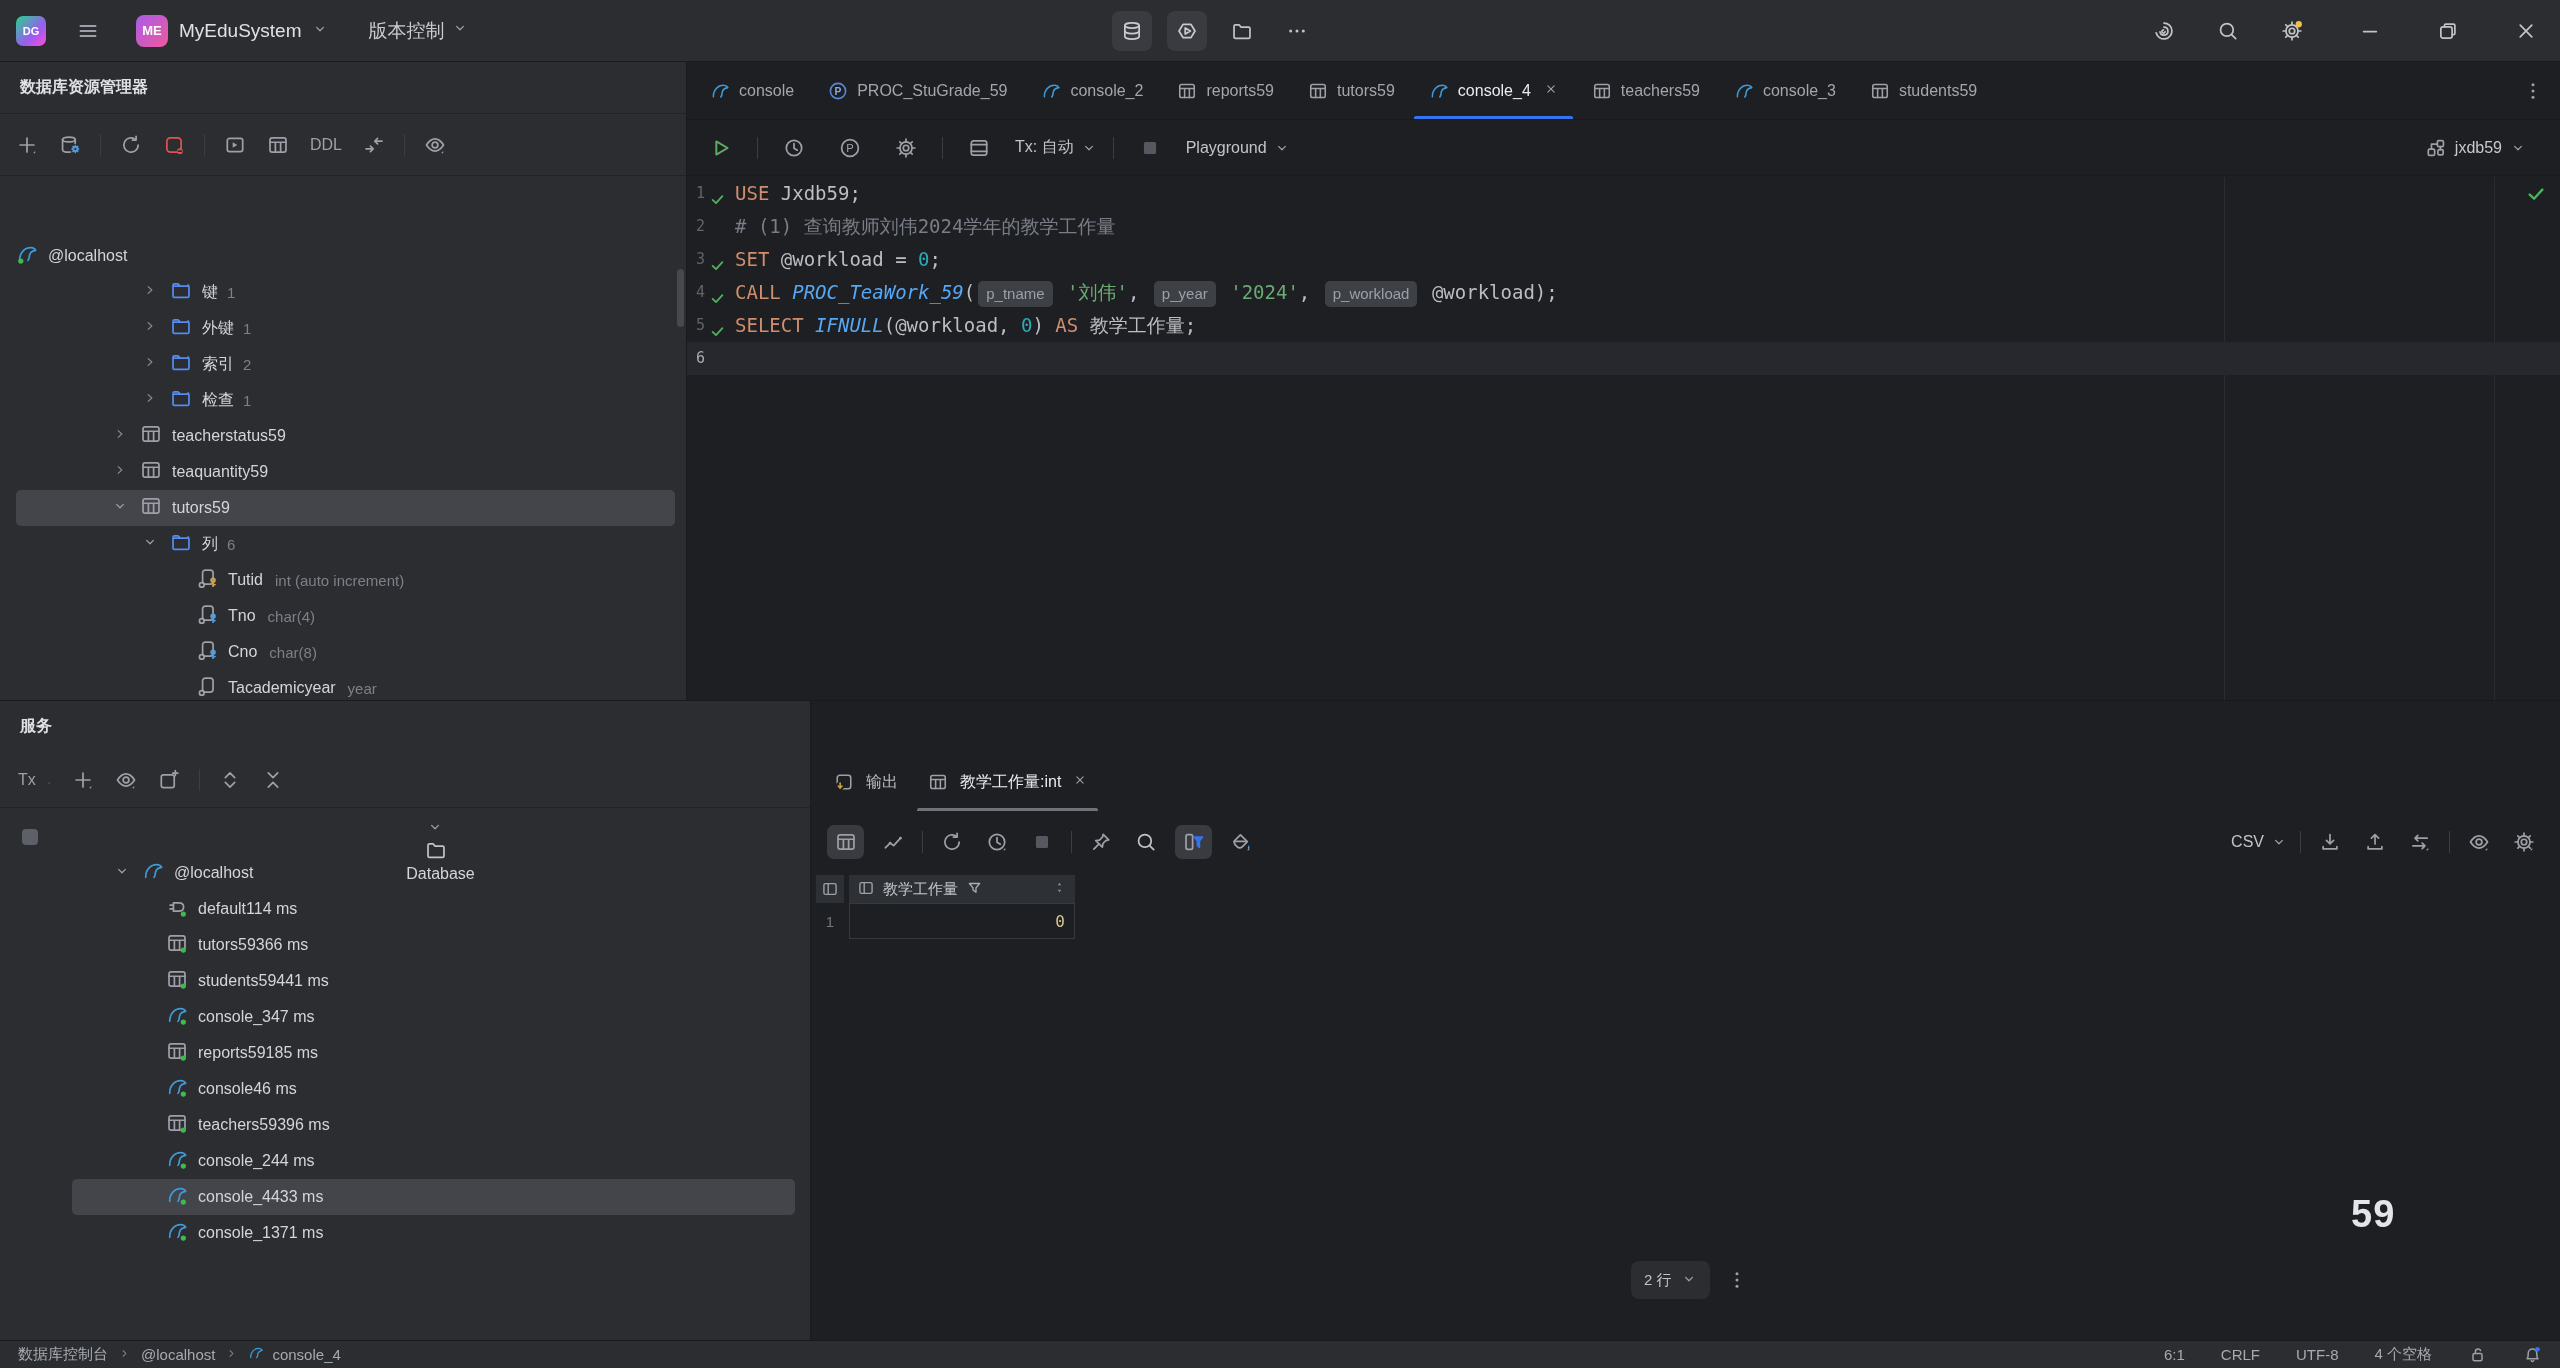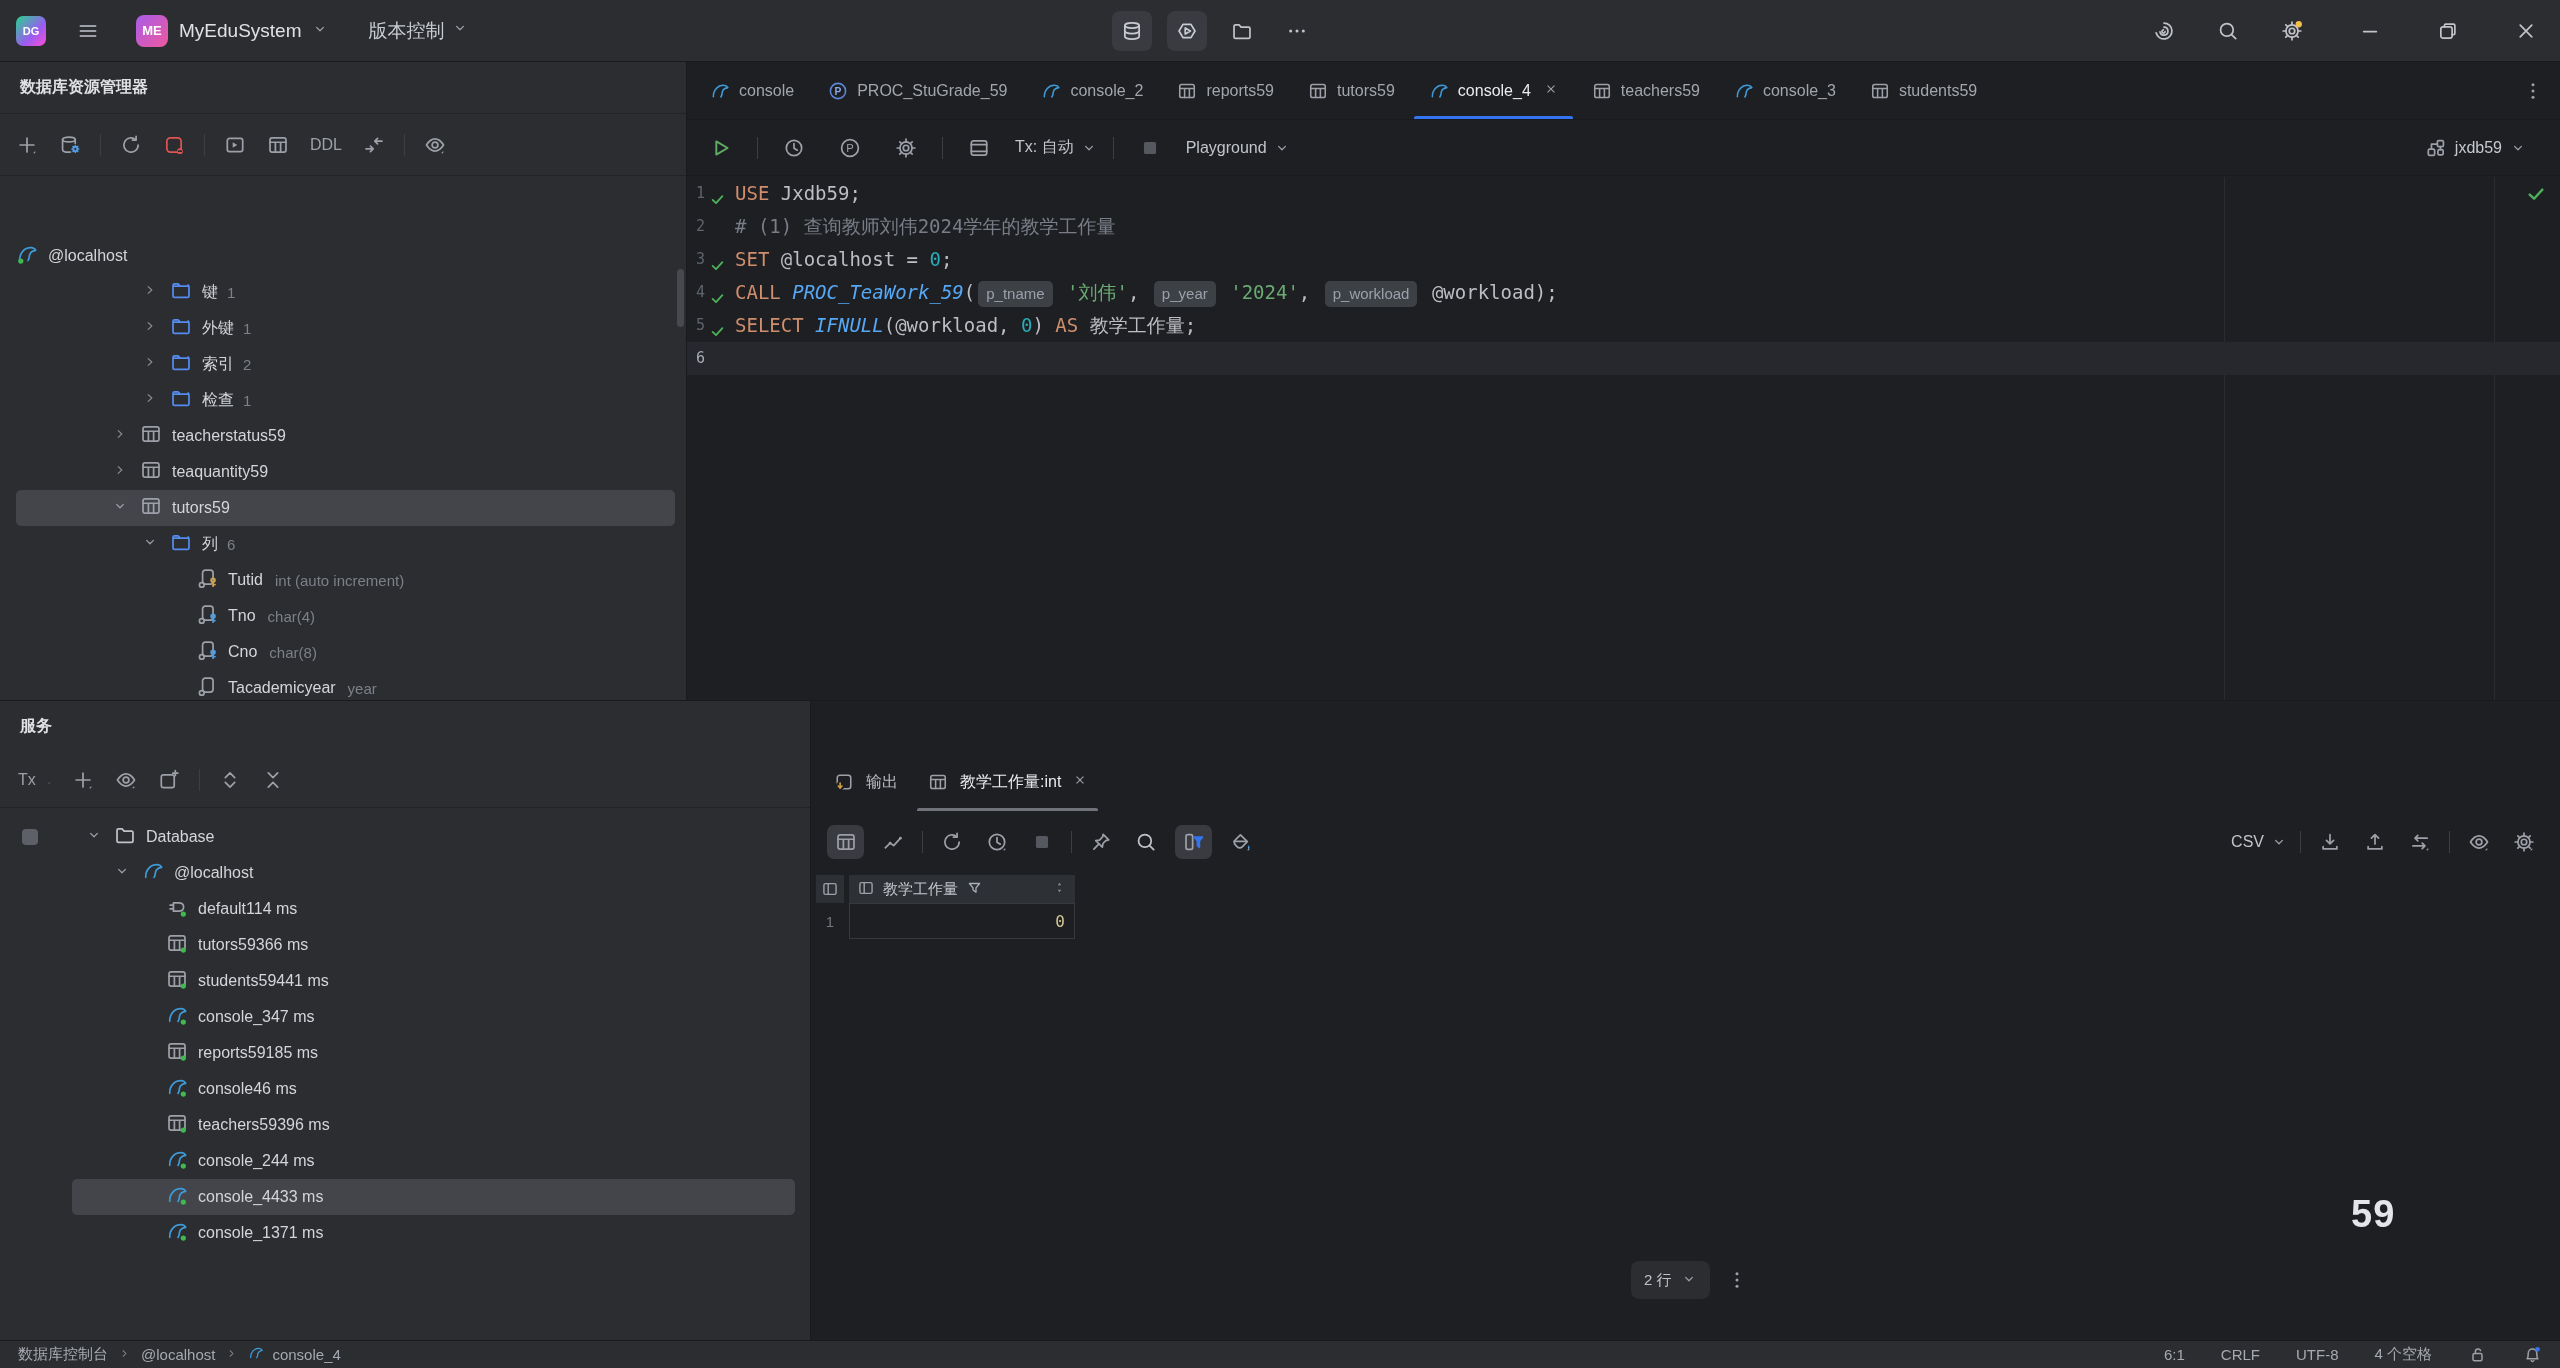--- a/index.html
+++ b/index.html
@@ -681,21 +681,21 @@
             <svg width="22" height="22" viewBox="0 0 16 16" fill="none" stroke="#9da0a8" stroke-width="1.25" stroke-linecap="round" stroke-linejoin="round">
               <path d="M3.4 8.4L6.6 11.4L12.6 4.8" stroke="#4db25b" stroke-width="1.7"></path>
             </svg>
           </span></div>
         <div class="cl"><span class="cl-num">1</span><span class="cl-check"><span class="icn"><svg width="17" height="17" viewBox="0 0 16 16" fill="none" stroke="#9da0a8" stroke-width="1.25" stroke-linecap="round" stroke-linejoin="round">
                 <path d="M3.4 8.4L6.6 11.4L12.6 4.8" stroke="#4db25b" stroke-width="1.7"></path>
               </svg></span></span><span class="cl-text"><span class="tok-kw">USE</span><span class="tok-pl"> Jxdb59;</span></span></div>
         <div class="cl"><span class="cl-num">2</span><span class="cl-text"><span class="tok-cm"># (1) 查询教师刘伟2024学年的教学工作量</span></span></div>
         <div class="cl"><span class="cl-num">3</span><span class="cl-check"><span class="icn"><svg width="17" height="17" viewBox="0 0 16 16" fill="none" stroke="#9da0a8" stroke-width="1.25" stroke-linecap="round" stroke-linejoin="round">
                 <path d="M3.4 8.4L6.6 11.4L12.6 4.8" stroke="#4db25b" stroke-width="1.7"></path>
-              </svg></span></span><span class="cl-text"><span class="tok-kw">SET</span><span class="tok-pl"> @localhost = </span><span class="tok-num">0</span><span class="tok-pl">;</span></span></div>
+              </svg></span></span><span class="cl-text"><span class="tok-kw">SET</span><span class="tok-pl"> @workload = </span><span class="tok-num">0</span><span class="tok-pl">;</span></span></div>
         <div class="cl"><span class="cl-num">4</span><span class="cl-check"><span class="icn"><svg width="17" height="17" viewBox="0 0 16 16" fill="none" stroke="#9da0a8" stroke-width="1.25" stroke-linecap="round" stroke-linejoin="round">
                 <path d="M3.4 8.4L6.6 11.4L12.6 4.8" stroke="#4db25b" stroke-width="1.7"></path>
               </svg></span></span><span class="cl-text"><span class="tok-kw">CALL </span><span class="tok-fn">PROC_TeaWork_59</span><span class="tok-pl">(</span><span class="chip">p_tname</span><span class="tok-pl"> </span><span class="tok-str">'刘伟'</span><span class="tok-pl">, </span><span class="chip">p_year</span><span class="tok-pl"> </span><span class="tok-str">'2024'</span><span class="tok-pl">, </span><span class="chip">p_workload</span><span class="tok-pl"> @workload);</span></span></div>
         <div class="cl"><span class="cl-num">5</span><span class="cl-check"><span class="icn"><svg width="17" height="17" viewBox="0 0 16 16" fill="none" stroke="#9da0a8" stroke-width="1.25" stroke-linecap="round" stroke-linejoin="round">
                 <path d="M3.4 8.4L6.6 11.4L12.6 4.8" stroke="#4db25b" stroke-width="1.7"></path>
               </svg></span></span><span class="cl-text"><span class="tok-kw">SELECT </span><span class="tok-fn">IFNULL</span><span class="tok-pl">(@workload, </span><span class="tok-num">0</span><span class="tok-pl">) </span><span class="tok-kw">AS </span><span class="tok-pl">教学工作量;</span></span></div>
         <div class="cl current"><span class="cl-num">6</span><span class="cl-text"></span></div>
       </div>
   </section>
 
@@ -746,21 +746,21 @@
           <span class="icn">
             <svg width="22" height="22" viewBox="0 0 16 16" fill="none" stroke="#9da0a8" stroke-width="1.25" stroke-linecap="round" stroke-linejoin="round">
               <path d="M4.6 2.8L8 6.2L11.4 2.8"></path>
               <path d="M4.6 13.2L8 9.8L11.4 13.2"></path>
             </svg>
           </span>
         </button>
       </div>
     <div class="stop-gutter"></div>
     <div class="srv-tree" id="srv-tree">
-        <div class="srow" style="padding-left: 14px;">
+        <div class="srow" style="padding-left: 14px; flex-direction: column;">
           <span class="chev"><span class="icn">
               <svg width="16" height="16" viewBox="0 0 16 16" fill="none" stroke="#9da0a8" stroke-width="1.25" stroke-linecap="round" stroke-linejoin="round">
                 <path d="M4.6 6.4L8 9.8L11.4 6.4"></path>
               </svg>
             </span></span>
           <span class="ric"><span class="icn">
               <svg width="22" height="22" viewBox="0 0 16 16" fill="none" stroke="#c0c3c9" stroke-width="1.25" stroke-linecap="round" stroke-linejoin="round">
                 <path d="M2.2 12.4V4.6C2.2 4 2.6 3.6 3.2 3.6H6L7.3 5.2H12.8C13.4 5.2 13.8 5.6 13.8 6.2V12.4C13.8 13 13.4 13.4 12.8 13.4H3.2C2.6 13.4 2.2 13 2.2 12.4Z"></path>
               </svg>
             </span></span>

